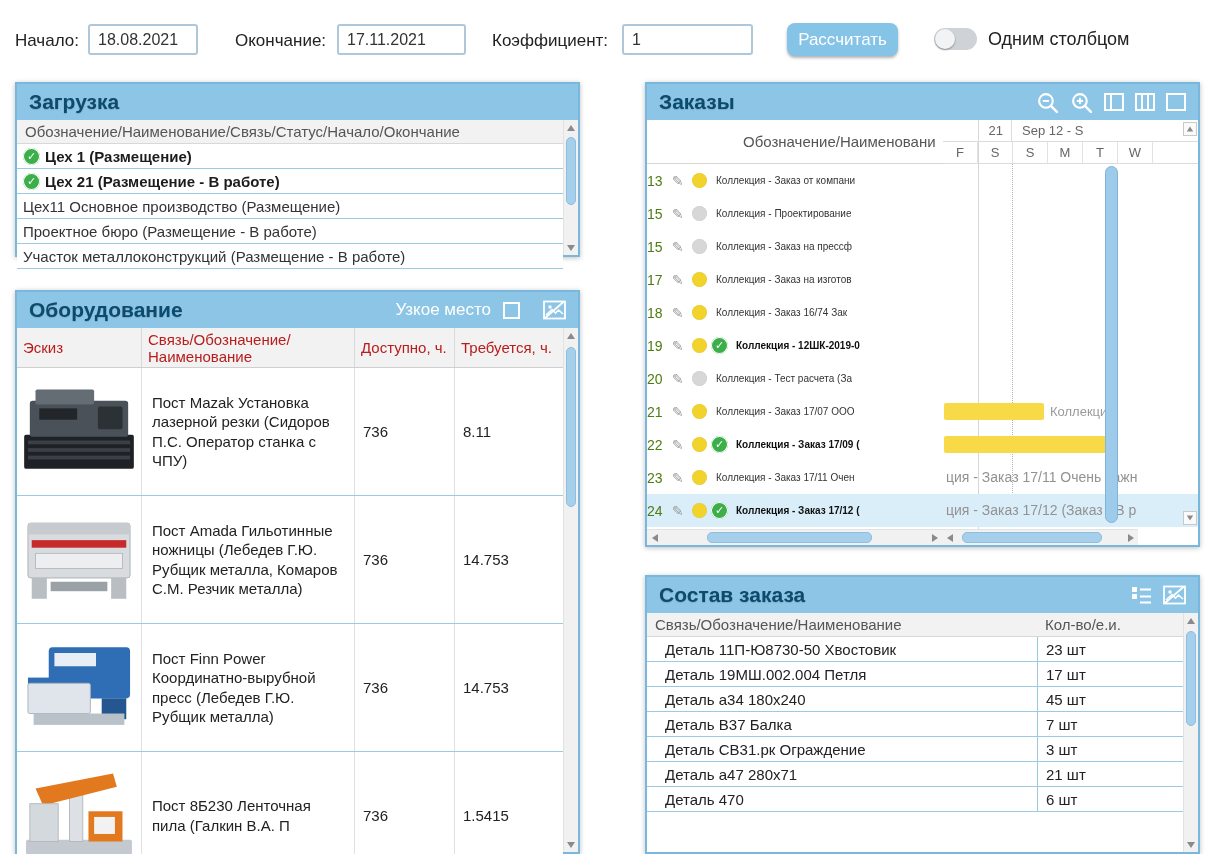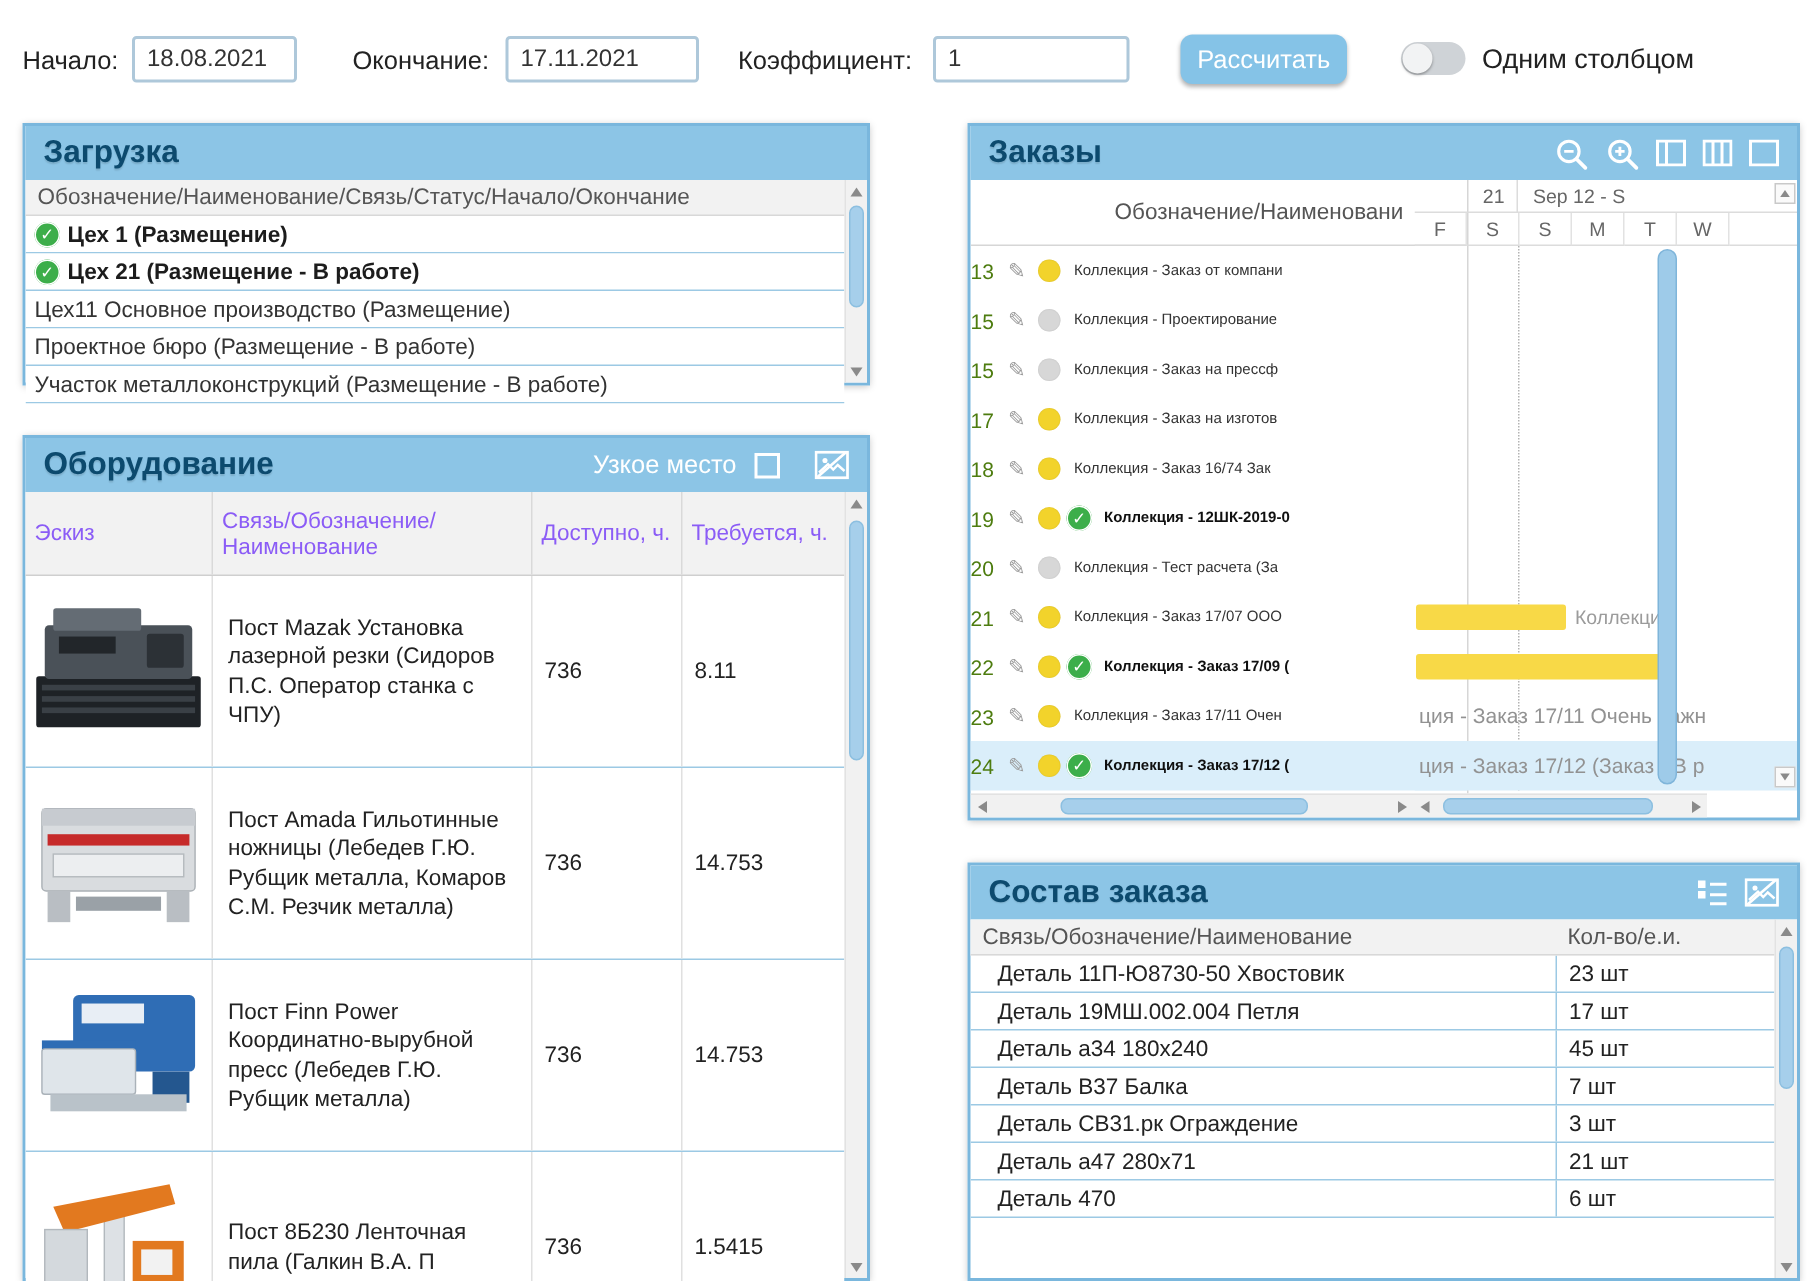--- a/index.html
+++ b/index.html
@@ -55,21 +55,21 @@
   
   #load { left:15px; top:82px; width:565px; height:175px; }
   .load-rows { margin-right:15px; overflow:hidden; }
   .load-row { height:25px; display:flex; align-items:center; border-bottom:1px solid #9cc9e4; padding-left:6px; font-size:15px; white-space:nowrap; overflow:hidden; background:#fff; cursor:pointer; }
   .load-row.bold .lr-label { font-weight:bold; color:#1c1c1c; }
   .check-icon { width:17px; height:17px; flex:0 0 17px; border-radius:50%; background:#3cae4a; color:#fff; display:inline-flex; align-items:center; justify-content:center; font-size:11px; font-weight:bold; margin-right:5px; box-shadow:inset 0 0 0 1px #fff; }
   .check-icon::before { content:"\2713"; }
 
   
   #equip { left:15px; top:290px; width:565px; height:564px; }
-  .eq-head { display:flex; height:56px; background:#f2f2f2; border-bottom:1px solid #cfcfcf; margin-right:15px; color:#8b5cf6; font-size:15px; }
+  .eq-head { display:flex; height:40px; background:#f2f2f2; border-bottom:1px solid #cfcfcf; margin-right:15px; color:#b91c1c; font-size:15px; }
   .eq-head > div { display:flex; align-items:center; padding:0 6px; border-right:1px solid #d9d9d9; }
   .eq-head > div:last-child { border-right:none; }
   .eq-c1 { width:125px; flex:0 0 125px; }
   .eq-c2 { width:213px; flex:0 0 213px; }
   .eq-c3 { width:100px; flex:0 0 100px; }
   .eq-c4 { width:108px; flex:0 0 108px; }
   .eq-rows { margin-right:15px; overflow:hidden; }
   .eq-row { display:flex; border-bottom:1px solid #9cc9e4; background:#fff; cursor:pointer; }
   .eq-row .cell { border-right:1px solid #e0e0e0; }
   .eq-row .cell:last-child { border-right:none; }

